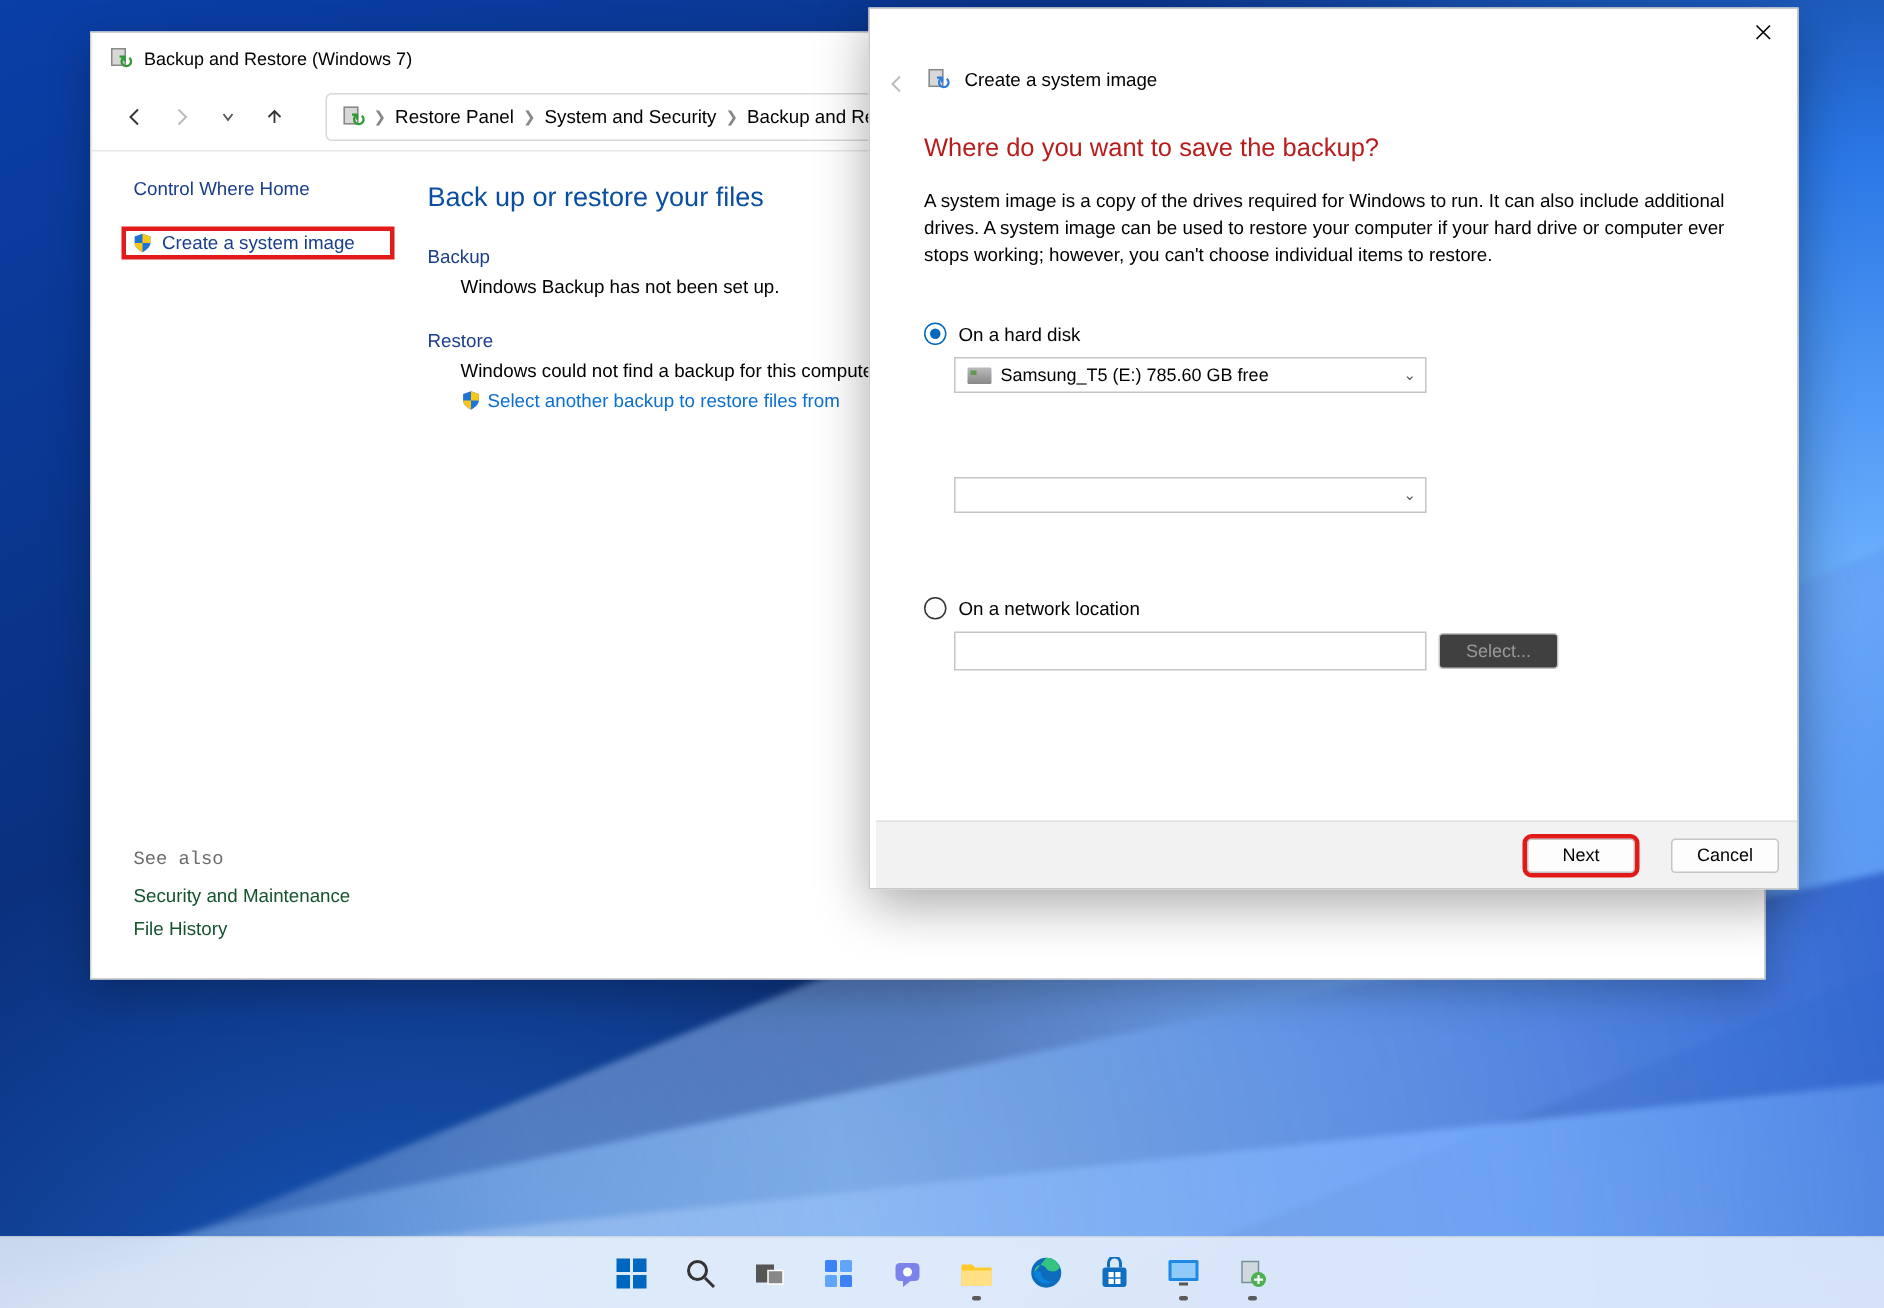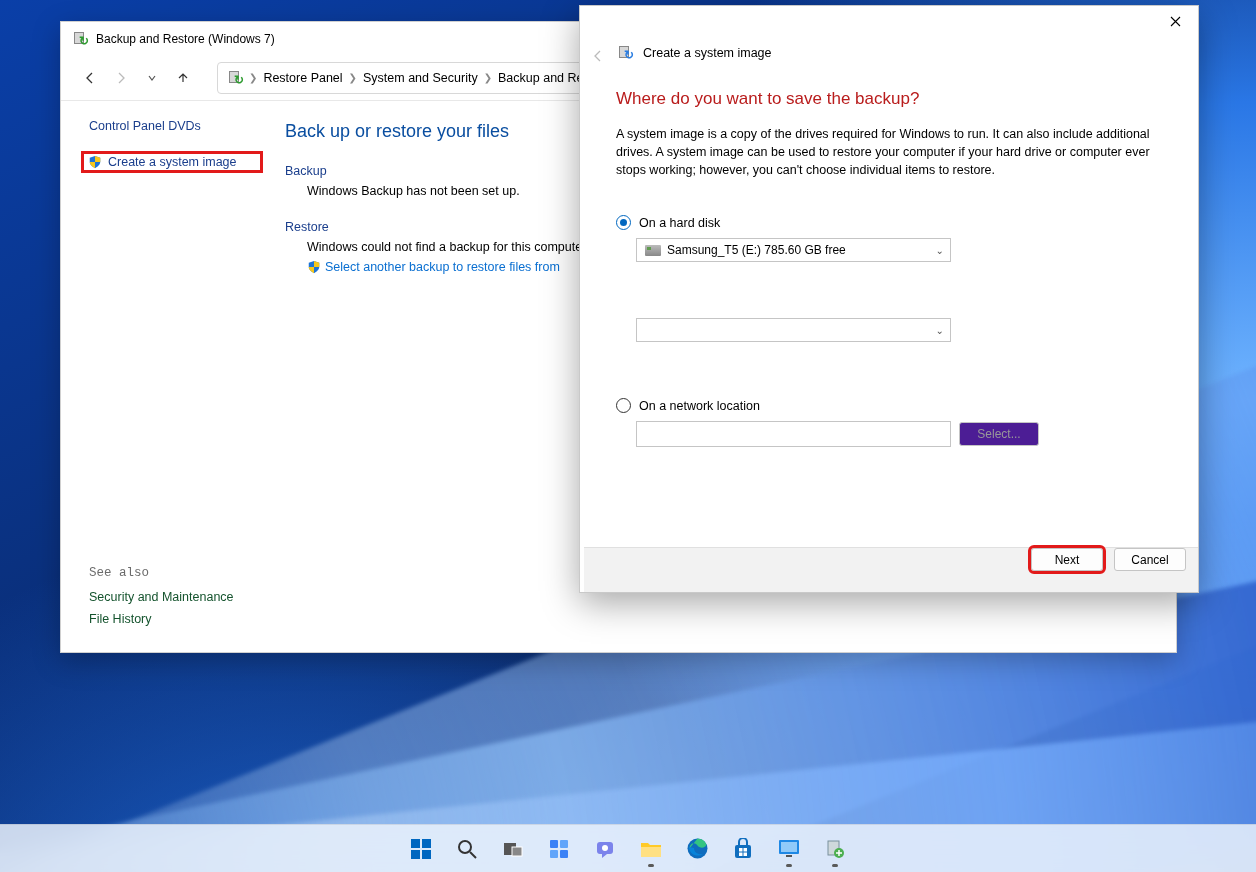--- a/index.html
+++ b/index.html
@@ -73,22 +73,22 @@
   .radio-row { display:flex; align-items:center; gap:8px; margin-bottom:8px; }
   .radio { width:15px; height:15px; border:1px solid #333; border-radius:50%; display:flex; align-items:center; justify-content:center; flex-shrink:0;}
   .radio.checked { border-color:#0067c0; }
   .radio.checked::after { content:""; width:7px; height:7px; background:#0067c0; border-radius:50%; }
   .select-box { margin-left:20px; width:315px; height:24px; border:1px solid #c5c5c5; display:flex; align-items:center; padding:0 8px; font-size:12px; position:relative; gap:6px;}
   .select-box.disabled { color:#888; }
   .select-box .chev { position:absolute; right:6px; color:#555; font-size:10px; }
   .group { margin-bottom: 56px; }
   .net-row { display:flex; gap:8px; margin-left:20px; align-items:center; }
   .net-input { flex:0 0 315px; height:26px; border:1px solid #c5c5c5; }
-  .select-btn { width:80px; height:24px; border:1px solid #c5c5c5; background:#4c1d95; color:#999; font-size:12px; border-radius:3px;}
-  .dlg-footer { position:absolute; bottom:0; left:4px; right:0; height:45px; background:#f2f2f2; border-top:1px solid #e0e0e0; display:flex; justify-content:flex-end; align-items:flex-start; padding-right:12px; gap:11px;}
+  .select-btn { width:80px; height:24px; border:1px solid #c5c5c5; background:#404040; color:#999; font-size:12px; border-radius:3px;}
+  .dlg-footer { position:absolute; bottom:0; left:4px; right:0; height:45px; background:#f2f2f2; border-top:1px solid #e0e0e0; display:flex; justify-content:flex-end; align-items:center; padding-right:12px; gap:24px;}
   .btn { width:72px; height:23px; border:1px solid #c5c5c5; background:#fdfdfd; font-size:12px; border-radius:3px; display:flex; align-items:center; justify-content:center;}
   .btn.hl { outline: 3px solid #e21a1a; outline-offset:0px; }
 
   
   .taskbar {
     position:absolute; bottom:0; left:0; right:0; height:48px;
     background: rgba(235,242,252,0.85); backdrop-filter: blur(10px);
     display:flex; align-items:center; justify-content:center; gap:6px;
     border-top:1px solid rgba(0,0,0,0.08);
   }
@@ -156,21 +156,21 @@
           <span>System and Security</span>
         </span>
       <span class="crumb-sep">❯</span>
       <span class="crumb">
           <span>Backup and Restore (Windows 7)</span>
         </span>
     </div>
   </div>
   <div class="main-body">
     <div class="sidebar">
-      <div class="sidebar-title">Control Panel DVDs</div>
+      <div class="sidebar-title">Control Where Home</div>
       <div class="sidebar-link hl">
         <svg class="shield" viewBox="0 0 16 16">
             <path d="M8 1 L14 3 V8 C14 12 8 15 8 15 C8 15 2 12 2 8 V3 Z" fill="#1e74d6"></path>
             <path d="M8 1 L14 3 V8 H8 Z" fill="#f7c71a"></path>
             <path d="M8 8 H2 V8 C2 12 8 15 8 15 Z" fill="#f7c71a"></path>
           </svg>
         <span>Create a system image</span>
       </div>
       <div class="see-also">
         <div class="hdr">See also</div>

